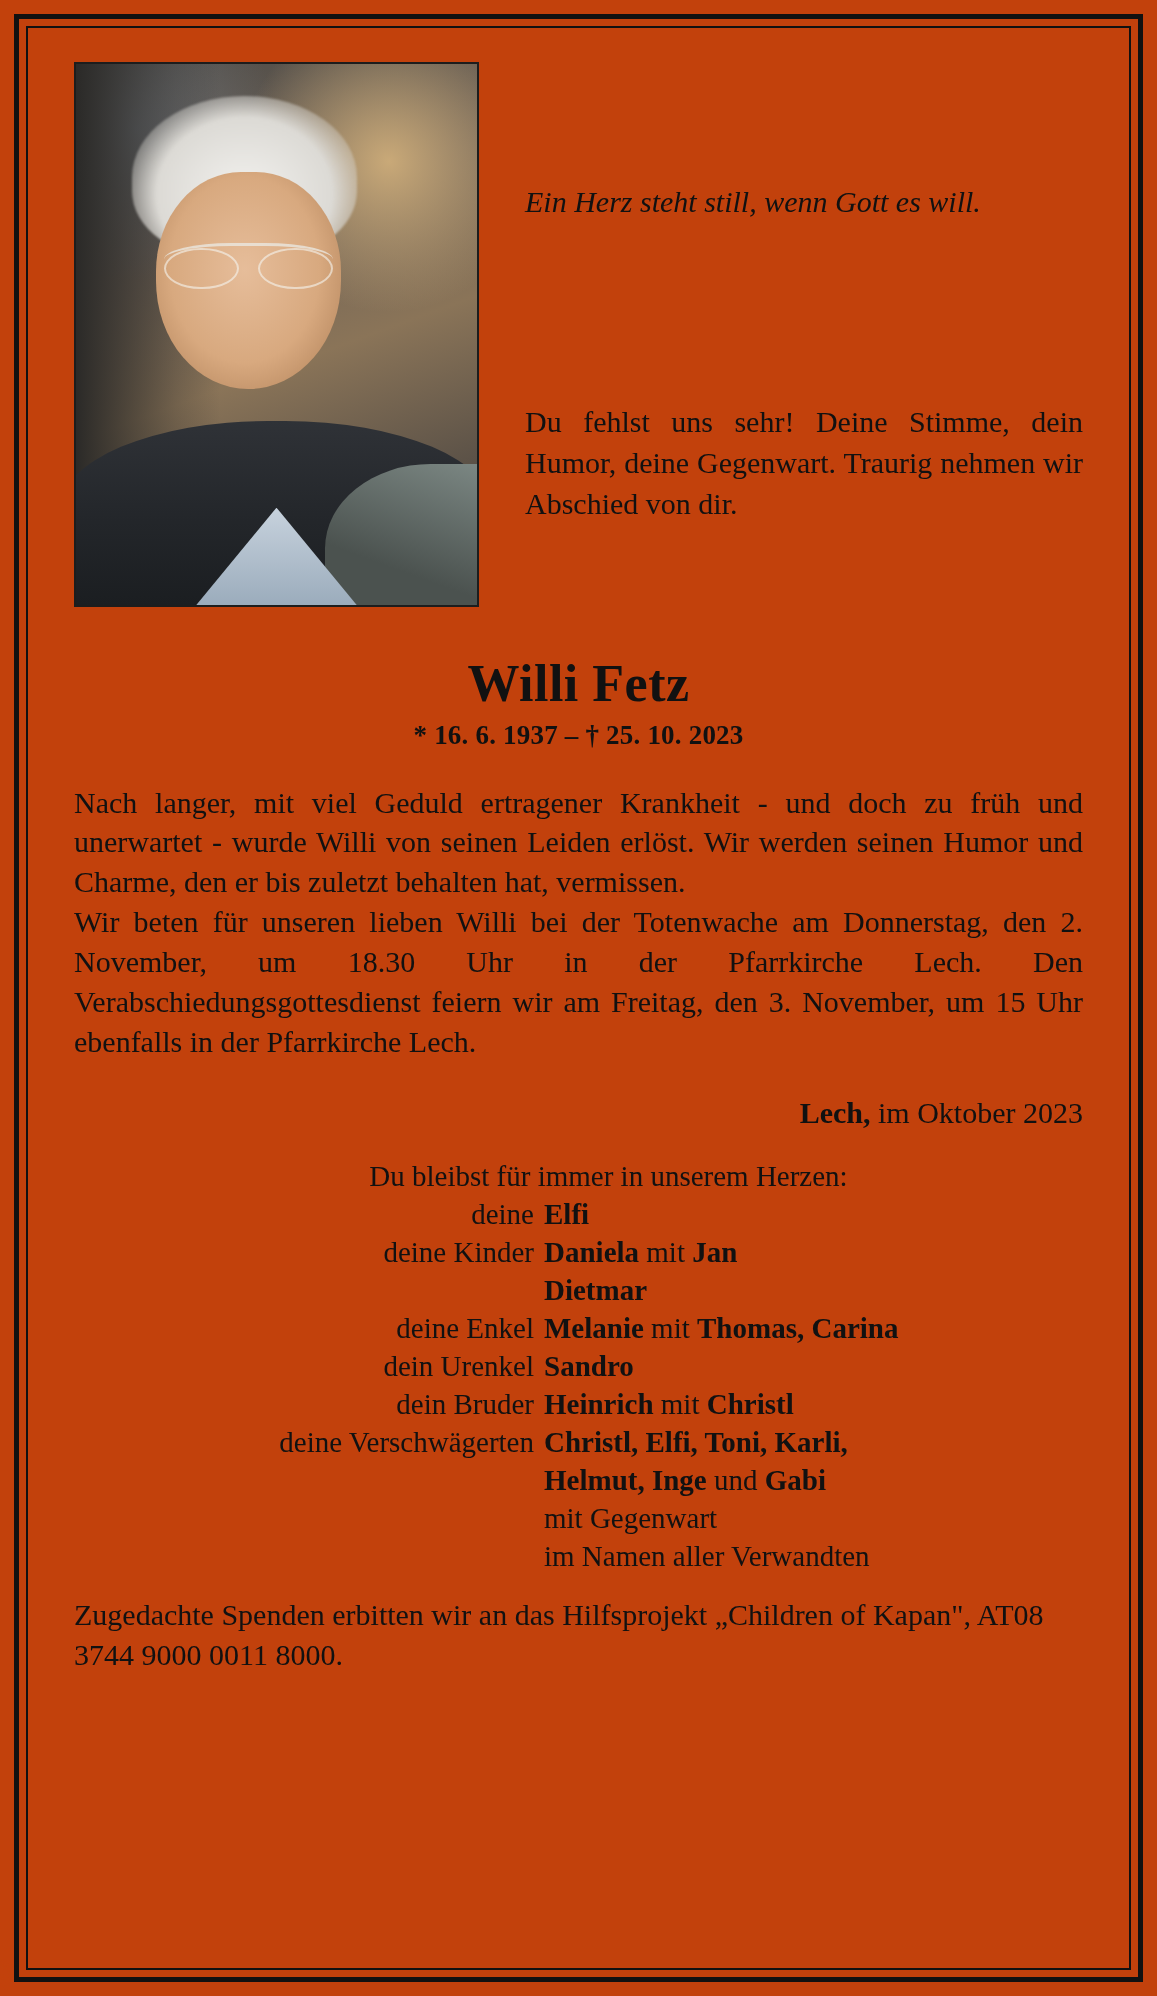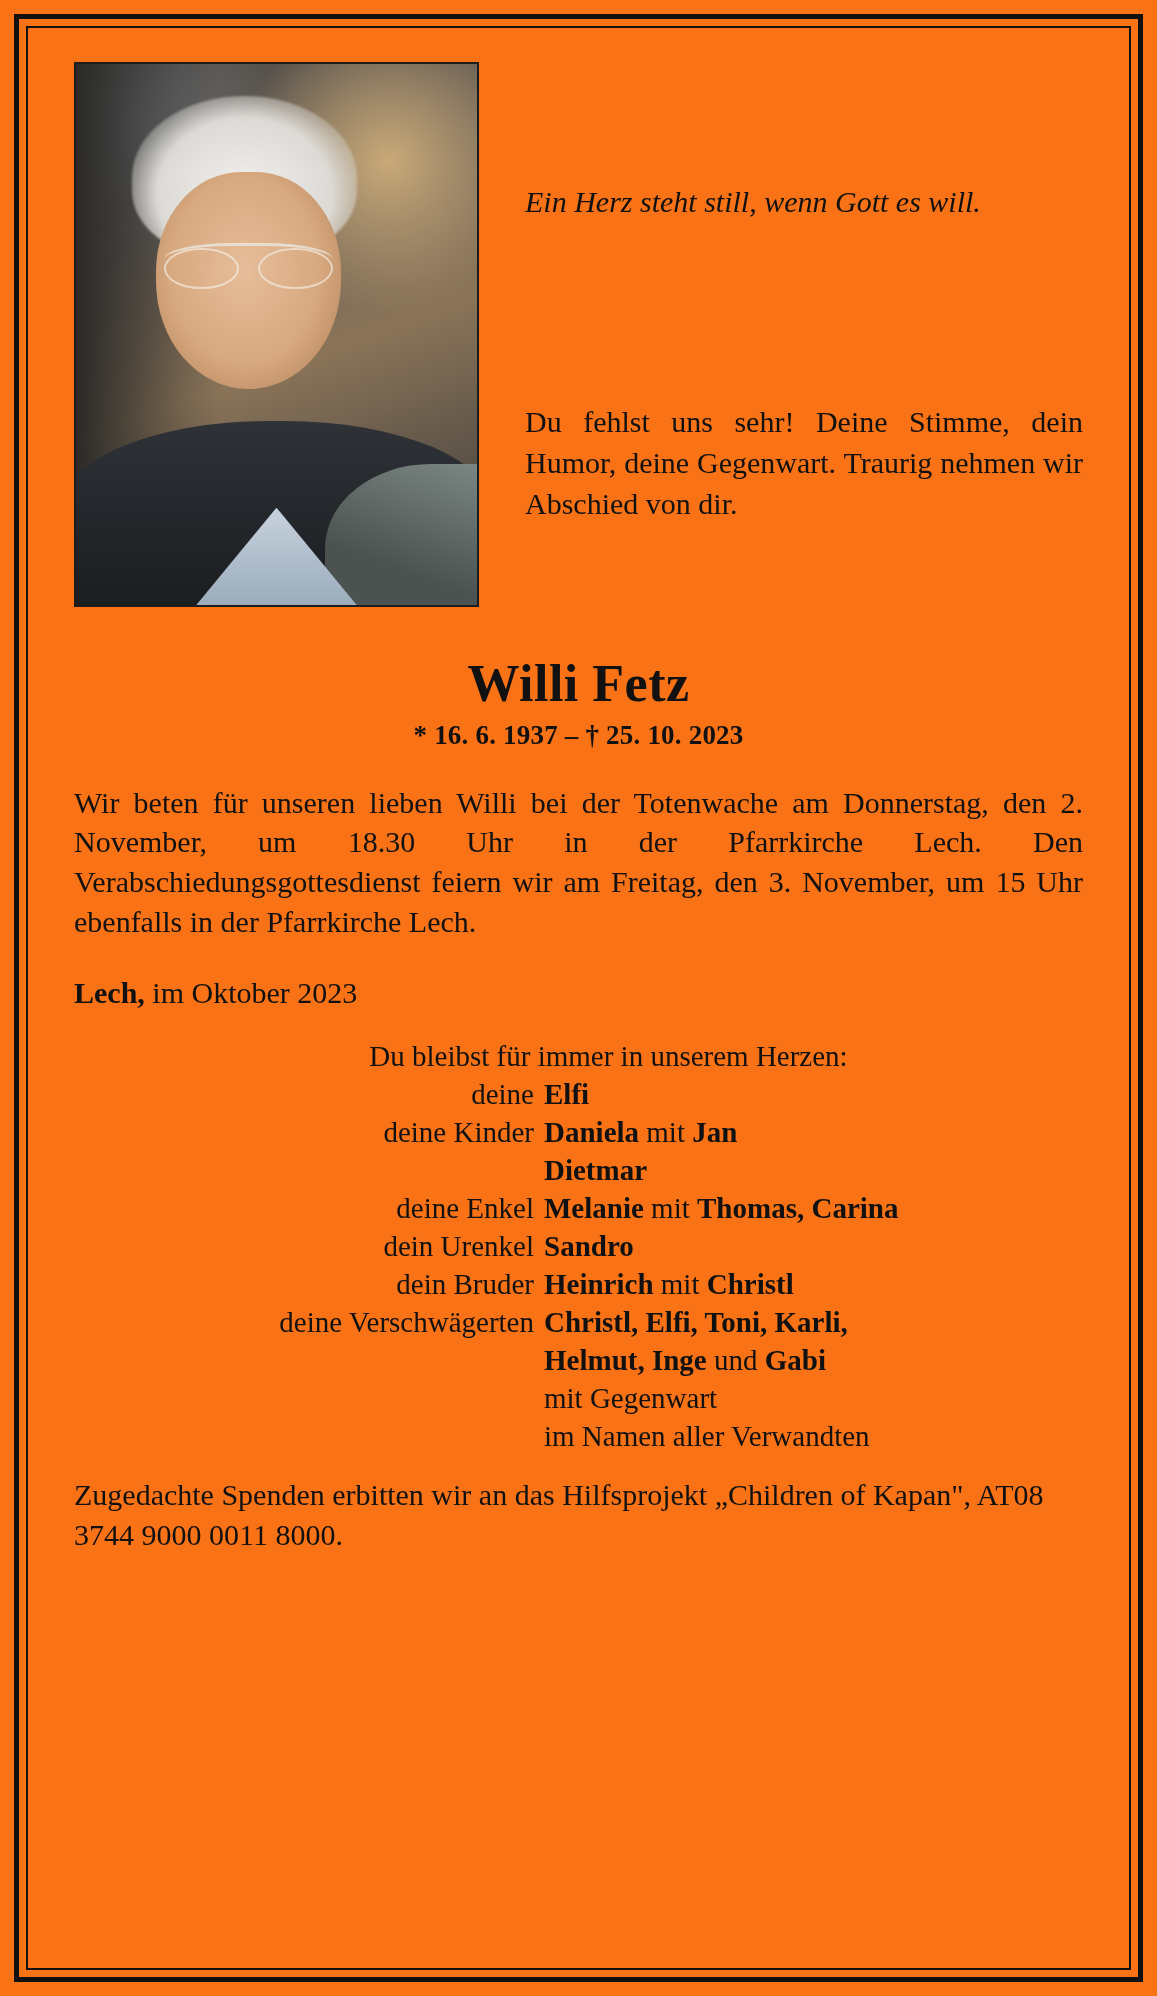--- a/index.html
+++ b/index.html
@@ -10,21 +10,21 @@
   body {
     width: 1157px;
     height: 1996px;
     font-family: "Liberation Serif", serif;
     color: #111111;
     overflow: hidden;
   }
   .page {
     width: 1157px;
     height: 1996px;
-    background: #f97316;
+    background: #c2410c;
     box-sizing: border-box;
     padding: 14px;
     position: relative;
   }
   .outer-frame {
     width: 100%;
     height: 100%;
     border: 5px solid #111111;
     box-sizing: border-box;
     padding: 7px;
@@ -164,20 +164,21 @@
     margin-top: 32px;
     font-size: 30px;
     line-height: 1.33;
     text-align: justify;
   }
   .body-text p { margin: 0; }
 
   .place-line {
     margin-top: 34px;
     font-size: 30px;
+    text-align: right;
   }
   .place-line b { font-weight: bold; }
 
   
   .family {
     margin-top: 28px;
     font-size: 29px;
     line-height: 1.31;
   }
   .fam-head {
@@ -231,20 +232,21 @@
           <div class="message">Du fehlst uns sehr! Deine Stimme, dein Humor, deine Gegenwart. Traurig nehmen wir Abschied von dir.</div>
         </div>
       </div>
 
       <div class="name-block">
         <div class="name">Willi Fetz</div>
         <div class="dates">* 16. 6. 1937 – † 25. 10. 2023</div>
       </div>
 
       <div class="body-text">
+        <p>Nach langer, mit viel Geduld ertragener Krankheit - und doch zu früh und unerwartet - wurde Willi von seinen Leiden erlöst. Wir werden seinen Humor und Charme, den er bis zuletzt behalten hat, vermissen.</p>
         <p>Wir beten für unseren lieben Willi bei der Totenwache am Donnerstag, den 2. November, um 18.30 Uhr in der Pfarrkirche Lech. Den Verabschiedungsgottesdienst feiern wir am Freitag, den 3. November, um 15 Uhr ebenfalls in der Pfarrkirche Lech.</p>
       </div>
 
       <div class="place-line">
         <b>Lech,</b><span> im Oktober 2023</span>
       </div>
 
       <div class="family">
         <div class="fam-head">Du bleibst für immer in unserem Herzen:</div>
         <div id="family-rows">

